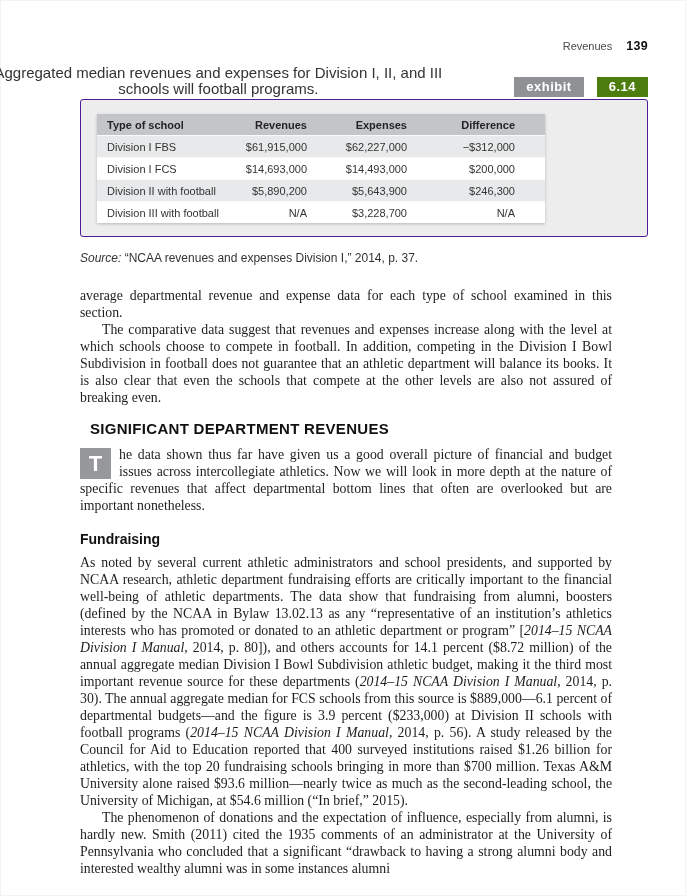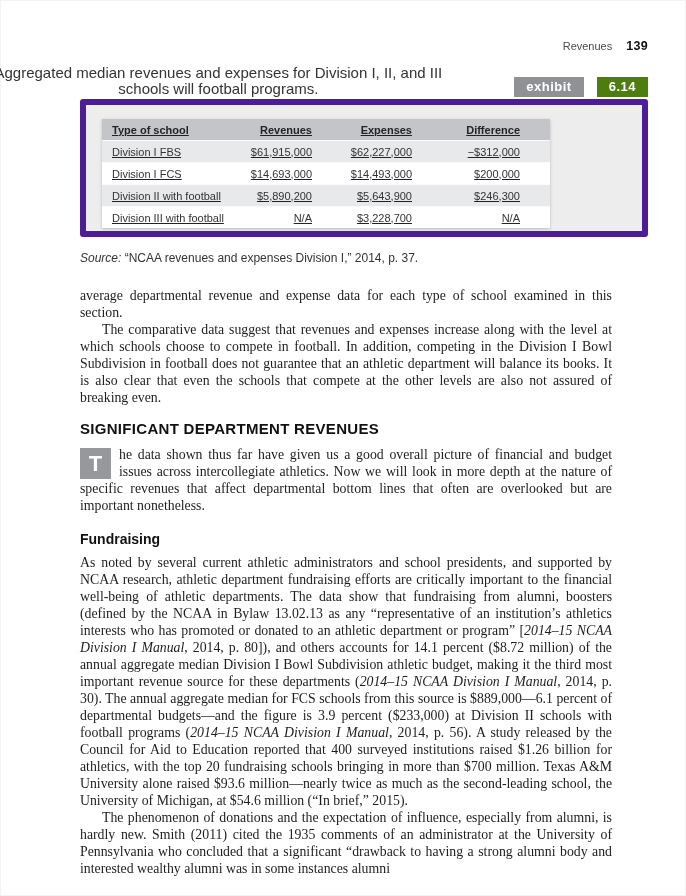--- a/index.html
+++ b/index.html
@@ -26,22 +26,22 @@
   }
   .exhibit-badges{display:flex;margin-bottom:0;}
   .badge{
     font-family:"Liberation Sans", sans-serif;font-weight:bold;font-size:13px;
     color:#fff;padding:2px 12px 3px;line-height:15px;letter-spacing:.5px;
   }
   .badge-label{background:#8f9194;margin-right:13px;}
   .badge-number{background:#4d7c0f;}
   
   .exhibit-panel{
-    margin-top:2px;background:#ededee;border:6px solid #4c1d95;border-radius:3px;
-    height:138px;box-sizing:border-box;padding:14px 0 0 16px;text-decoration:underline;
+    margin-top:2px;background:#ededee;border:1px solid #4c1d95;border-radius:3px;
+    height:138px;box-sizing:border-box;padding:14px 0 0 16px;
   }
   table.exhibit-table{
     border-collapse:collapse;table-layout:fixed;width:432px;background:#fff;
     font-family:"Liberation Sans", sans-serif;font-size:11px;color:#333;
     box-shadow:0 1px 3px rgba(0,0,0,.22);
   }
   table.exhibit-table th{
     background:#c3c5c8;color:#242424;font-weight:bold;text-align:right;
     padding:4px 8px 4px 0;height:13px;
   }
@@ -61,21 +61,21 @@
   .source-line{
     margin-top:14px;font-family:"Liberation Sans", sans-serif;font-size:12px;color:#333;
   }
   .source-line .src{font-style:italic;}
   
   .body-text{width:532px;margin-top:22px;font-size:13.8px;line-height:17px;color:#1d1d1d;}
   .body-text p{margin:0;text-align:justify;}
   .body-text p.indent{text-indent:22px;}
   h2.section-heading{
     font-family:"Liberation Sans", sans-serif;font-size:15px;font-weight:bold;color:#111;
-    letter-spacing:.3px;margin:14px 0 9px 0;
+    letter-spacing:.3px;margin:14px 0 9px 10px;
   }
   h3.sub-heading{
     font-family:"Liberation Sans", sans-serif;font-size:14px;font-weight:bold;color:#111;
     margin:17px 0 6px 0;
   }
   .dropcap-box{
     float:left;width:31px;height:31px;background:#96989c;color:#fff;
     font-family:"Liberation Sans", sans-serif;font-weight:bold;font-size:22px;
     display:flex;align-items:center;justify-content:center;margin:2px 8px 1px 0;
   }

